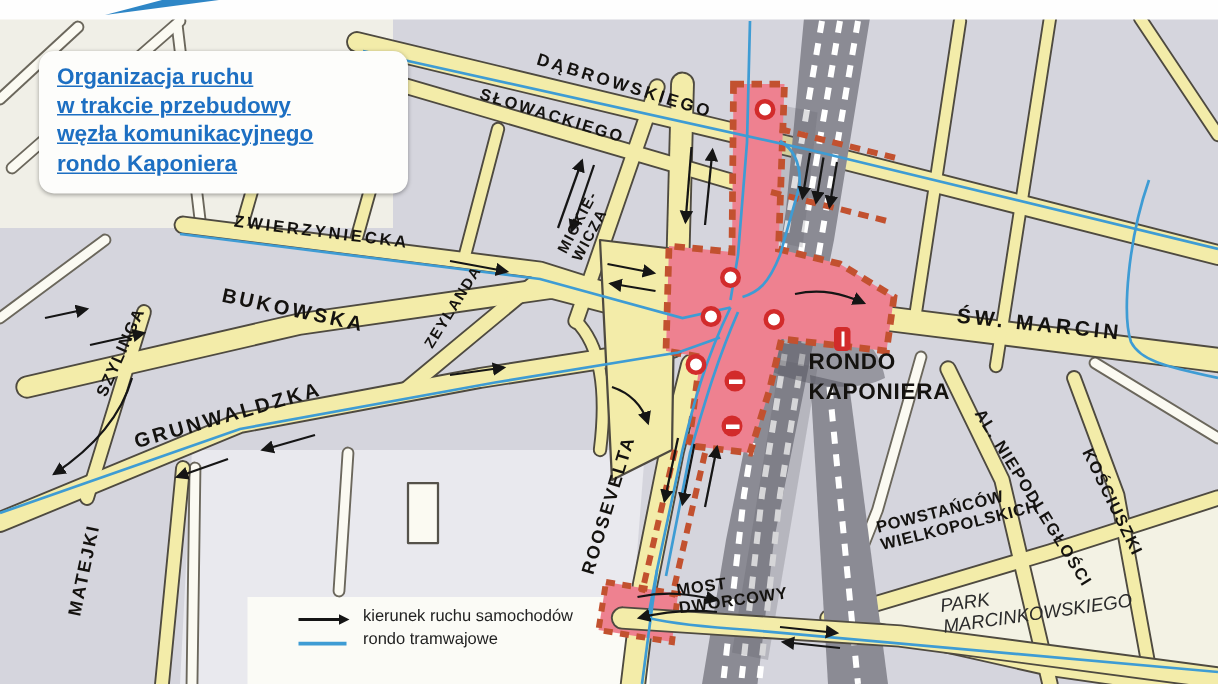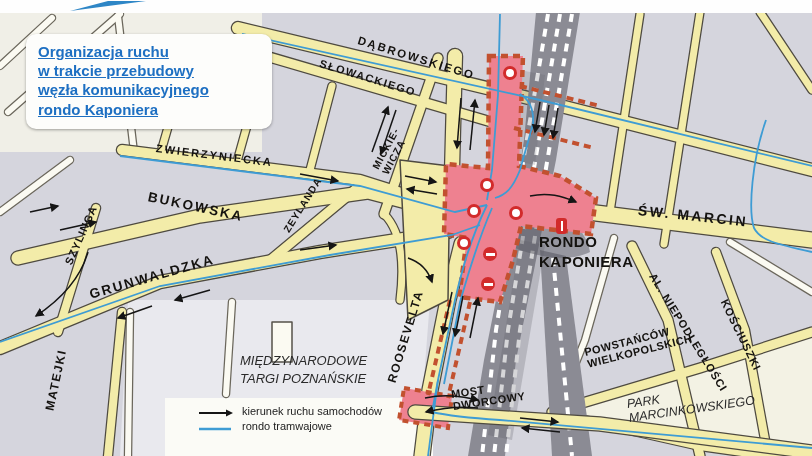--- a/index.html
+++ b/index.html
@@ -233,22 +233,20 @@
 <div class="lbl" style="left:392px;top:376px;font-size:12px;letter-spacing:1.5px;transform:rotate(-73deg);">ROOSEVELTA</div>
 <div class="lbl" style="left:638px;top:203px;font-size:14px;letter-spacing:2.5px;transform:rotate(6deg);">ŚW. MARCIN</div>
 <div class="lbl" style="left:652px;top:268px;font-size:11px;letter-spacing:1px;transform:rotate(58deg);">AL. NIEPODLEGŁOŚCI</div>
 <div class="lbl" style="left:724px;top:294px;font-size:11px;letter-spacing:1px;transform:rotate(64deg);">KOŚCIUSZKI</div>
 <div class="lbl" style="left:586px;top:346px;font-size:11px;letter-spacing:.5px;transform:rotate(-14deg);">POWSTAŃCÓW
 WIELKOPOLSKICH</div>
 <div class="lbl it" style="left:628px;top:398px;font-size:12.5px;transform:rotate(-8deg);">PARK
 MARCINKOWSKIEGO</div>
 <div class="lbl" style="left:452px;top:388px;font-size:11px;letter-spacing:.5px;transform:rotate(-8deg);">MOST
 DWORCOWY</div>
-<div class="lbl it" style="left:240px;top:352px;font-size:13px;line-height:1.35;">MIĘDZYNARODOWE
-TARGI POZNAŃSKIE</div>
 <div class="lbl" style="left:520px;top:232px;font-size:15px;line-height:1.3;letter-spacing:.5px;margin-left:19px;">RONDO
 KAPONIERA</div>
 
 <div class="sign sc" style="left:503px;top:66px;"></div>
 <div class="sign sc" style="left:480px;top:178px;"></div>
 <div class="sign sc" style="left:467px;top:204px;"></div>
 <div class="sign sc" style="left:509px;top:206px;"></div>
 <div class="sign sc" style="left:457px;top:236px;"></div>
 <div class="sign ne" style="left:483px;top:247px;"></div>
 <div class="sign ne" style="left:481px;top:263px;"></div>

